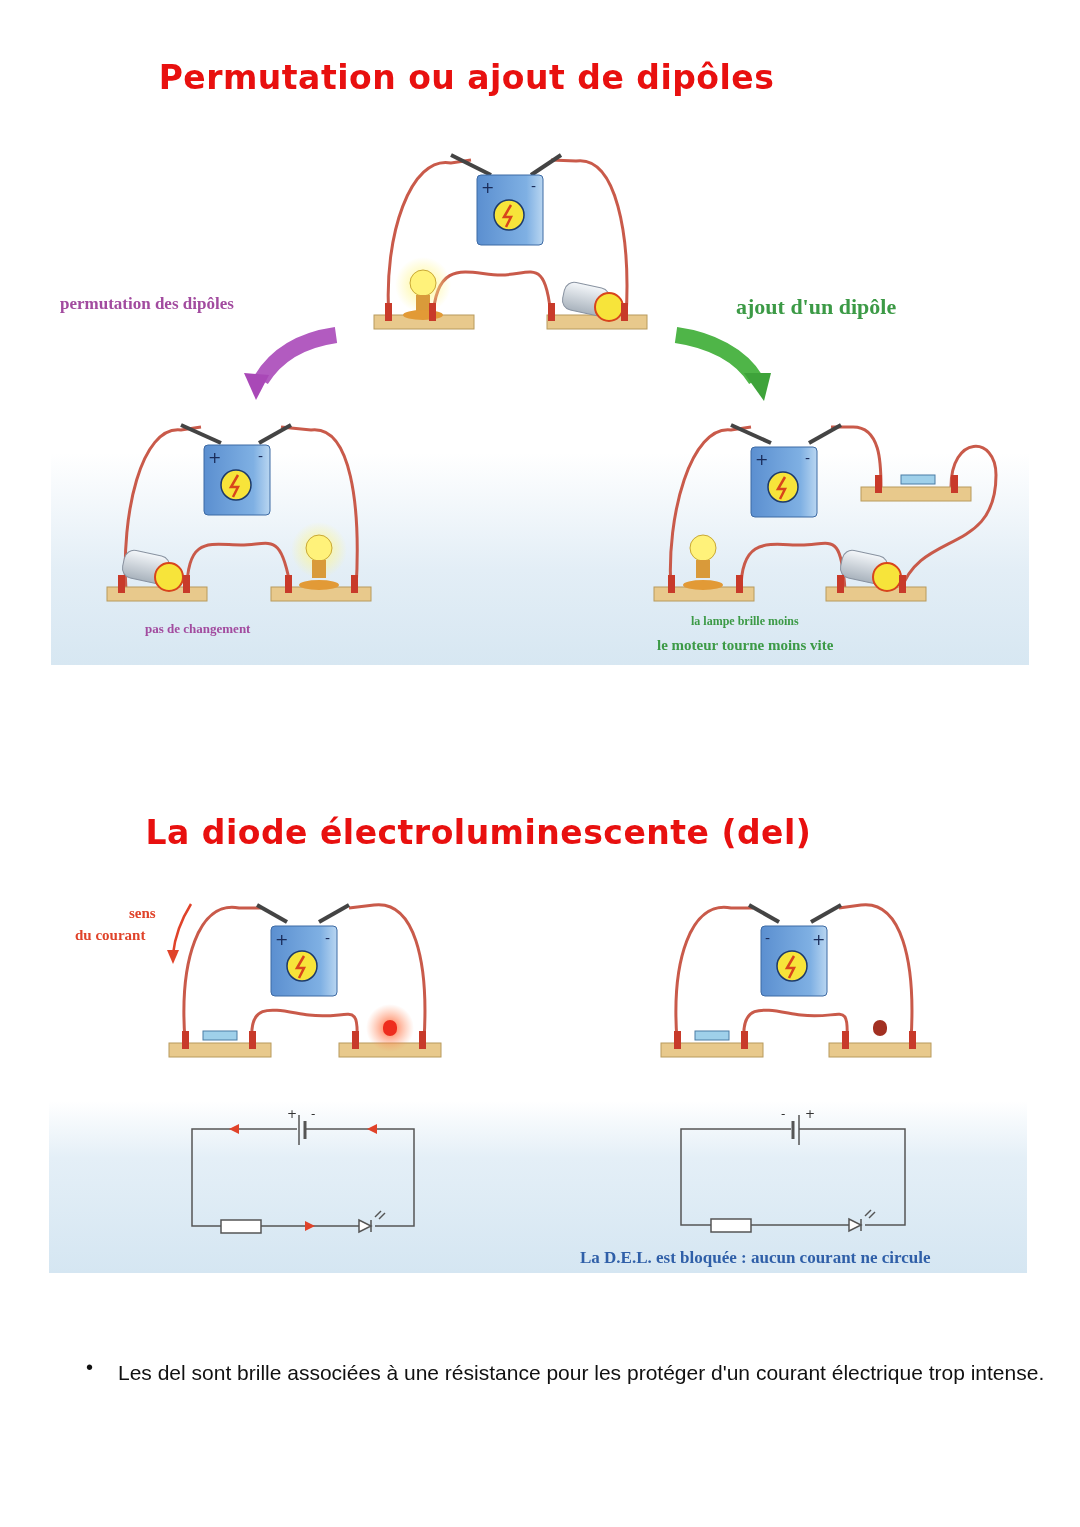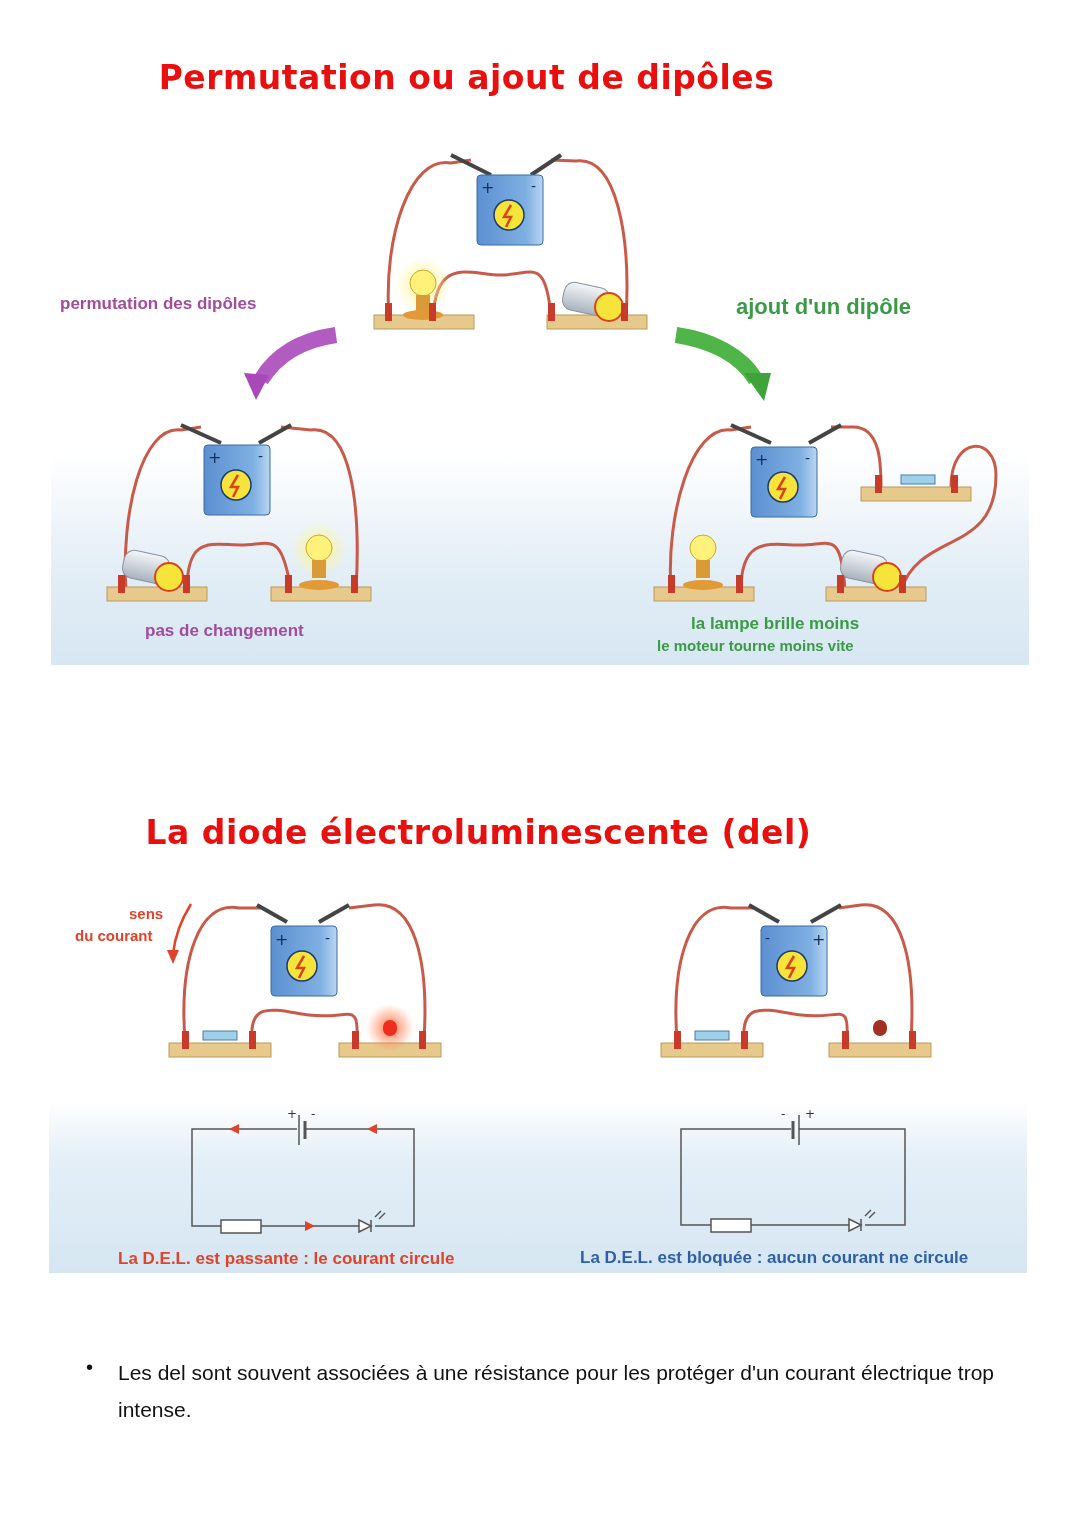--- a/index.html
+++ b/index.html
@@ -1,20 +1,20 @@
 <!DOCTYPE html>
 <html><head>
 <meta charset="utf-8">
 <style>
   html, body { margin: 0; padding: 0; background: #ffffff; }
   body { width: 1080px; height: 1527px; position: relative; overflow: hidden; font-family: "DejaVu Sans", sans-serif; }
   .title { position: absolute; left: 0; width: 933px; text-align: center; color: #e8100f; font-family: "DejaVu Sans", sans-serif; font-weight: bold; font-size: 33px; letter-spacing: 0.5px; }
   .panel { position: absolute; overflow: hidden; }
   .panel-bg { position: absolute; inset: 0; }
-  .lbl { position: absolute; font-family: Liberation Sans, sans-serif; font-weight: bold; white-space: nowrap; }
+  .lbl { position: absolute; font-family: Liberation Serif, serif; font-weight: bold; white-space: nowrap; }
   .purple { color: #a24b9f; }
   .green { color: #3c9a46; }
   .red { color: #e0432a; }
   .blue { color: #2f5fa8; }
   svg { position: absolute; overflow: visible; }
   .bullet-text { position: absolute; left: 118px; top: 1354px; width: 930px; font-family: "Liberation Sans", sans-serif; font-size: 21px; line-height: 37px; color: #111; }
   .bullet-dot { position: absolute; left: 86px; top: 1356px; font-size: 20px; color: #111; font-family: "Liberation Sans", sans-serif; }
 </style>
 </head>
 <body>
@@ -126,22 +126,22 @@
       <rect x="775" y="452" width="100" height="14" fill="#e8c98c" stroke="#b89a5c"></rect>
       <rect x="790" y="418" width="46" height="28" rx="10" fill="url(#motor)" stroke="#8892a0" transform="rotate(12 813 432)"></rect>
       <circle cx="836" cy="442" r="14" fill="#f7e43a" stroke="#d8451c" stroke-width="2"></circle>
       <rect x="786" y="440" width="7" height="18" fill="#c83a2a"></rect>
         <rect x="848" y="440" width="7" height="18" fill="#c83a2a"></rect>
     </g>
   </svg>
 
   <div class="lbl purple" style="left:9px; top:159px; font-size:17px;">permutation des dipôles</div>
   <div class="lbl green" style="left:685px; top:159px; font-size:22px;">ajout d'un dipôle</div>
-  <div class="lbl purple" style="left:94px; top:486px; font-size:17px;">pas de changement</div>
-  <div class="lbl green" style="left:640px; top:479px; font-size:17px;">la lampe brille moins</div>
+  <div class="lbl purple" style="left:94px; top:486px; font-size:13px;">pas de changement</div>
+  <div class="lbl green" style="left:640px; top:479px; font-size:12px;">la lampe brille moins</div>
   <div class="lbl green" style="left:606px; top:502px; font-size:15px;">le moteur tourne moins vite</div>
 </div>
 
 <div class="title" style="top:813px;margin-left:12px;">La diode électroluminescente (del)</div>
 
 <div class="panel" style="left:49px; top:890px; width:978px; height:383px;">
   <div class="panel-bg" style="background: linear-gradient(to bottom, #ffffff 0%, #ffffff 55%, #e4eff7 70%, #d5e6f2 100%);"></div>
   <svg width="978" height="383" viewBox="0 0 978 383">
     <defs>
       <linearGradient id="bat2" x1="0" x2="1">
@@ -232,18 +232,17 @@
       <line x1="812" y1="329" x2="812" y2="341"></line>
       <line x1="816" y1="326" x2="822" y2="320"></line>
         <line x1="820" y1="328" x2="826" y2="322"></line>
     </g>
     <text x="732" y="228" font-size="12" fill="#333" font-family="DejaVu Sans, sans-serif">-</text>
     <text x="756" y="228" font-size="12" fill="#333" font-family="DejaVu Sans, sans-serif">+</text>
   </svg>
 
   <div class="lbl red" style="left:80px; top:15px; font-size:15px; text-align:center;">sens</div>
   <div class="lbl red" style="left:26px; top:37px; font-size:15px;">du courant</div>
-  <div class="lbl red" style="left:69px; top:359px; font-size:17px;">La D.E.L. est passante : le courant circule</div>
   <div class="lbl blue" style="left:531px; top:358px; font-size:17px;">La D.E.L. est bloquée : aucun courant ne circule</div>
 </div>
 
 <div class="bullet-dot">•</div>
-<div class="bullet-text">Les del sont souvent associées à une résistance pour les protéger d'un courant électrique trop intense.</div>
+<div class="bullet-text">Les del sont brille associées à une résistance pour les protéger d'un courant électrique trop intense.</div>
 
 </body></html>

